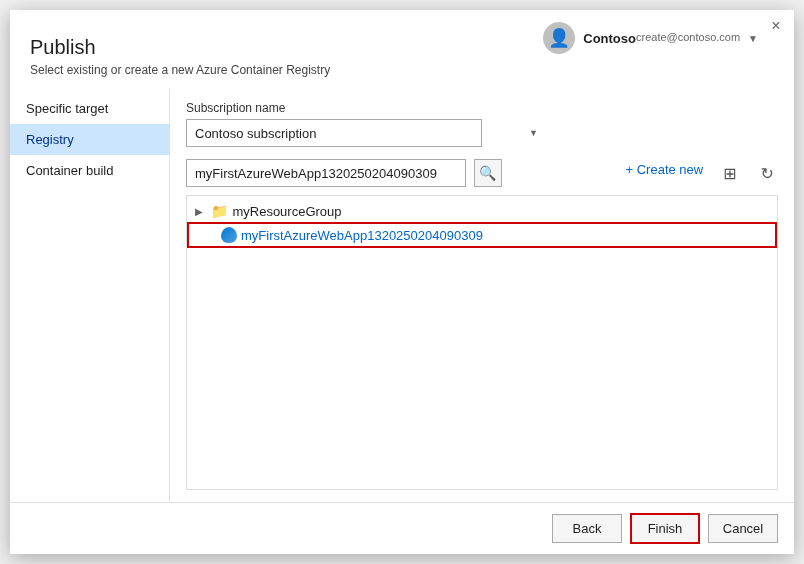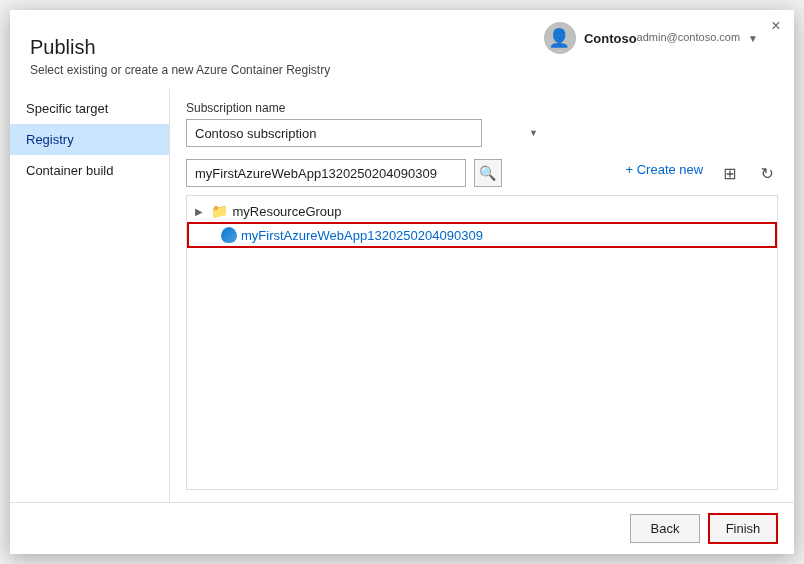--- a/index.html
+++ b/index.html
@@ -294,21 +294,21 @@
 
   <div class="dialog-header">
     <div class="dialog-title">Publish</div>
     <div class="dialog-subtitle">Select existing or create a new Azure Container Registry</div>
   </div>
 
   <div class="header-right">
     <div class="avatar">👤</div>
     <div class="user-info">
       <span class="user-name">Contoso</span>
-      <span class="user-email">admin@contoso.com</span>
+      <span class="user-email">create@contoso.com</span>
     </div>
     <span class="chevron-down">▼</span>
   </div>
 
   <div class="dialog-body">
 
     <div class="sidebar">
       <div class="sidebar-item">
         <span>Specific target</span>
       </div>
@@ -352,14 +352,15 @@
             <span class="child-label">myFirstAzureWebApp1320250204090309</span>
           </div>
         </div>
       </div>
     </div>
   </div>
 
   <div class="dialog-footer">
     <button class="footer-btn">Back</button>
     <button class="footer-btn primary">Finish</button>
+    <button class="footer-btn">Cancel</button>
   </div>
 </div>
 
 </body></html>

